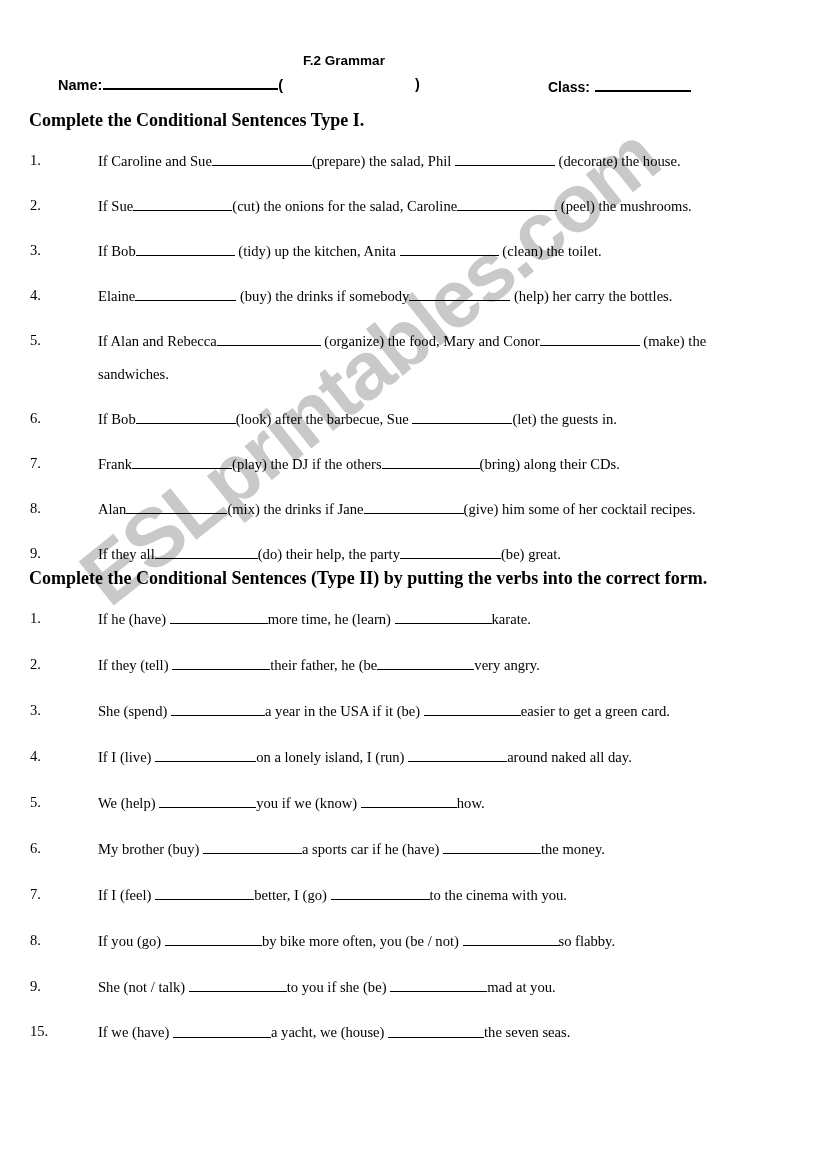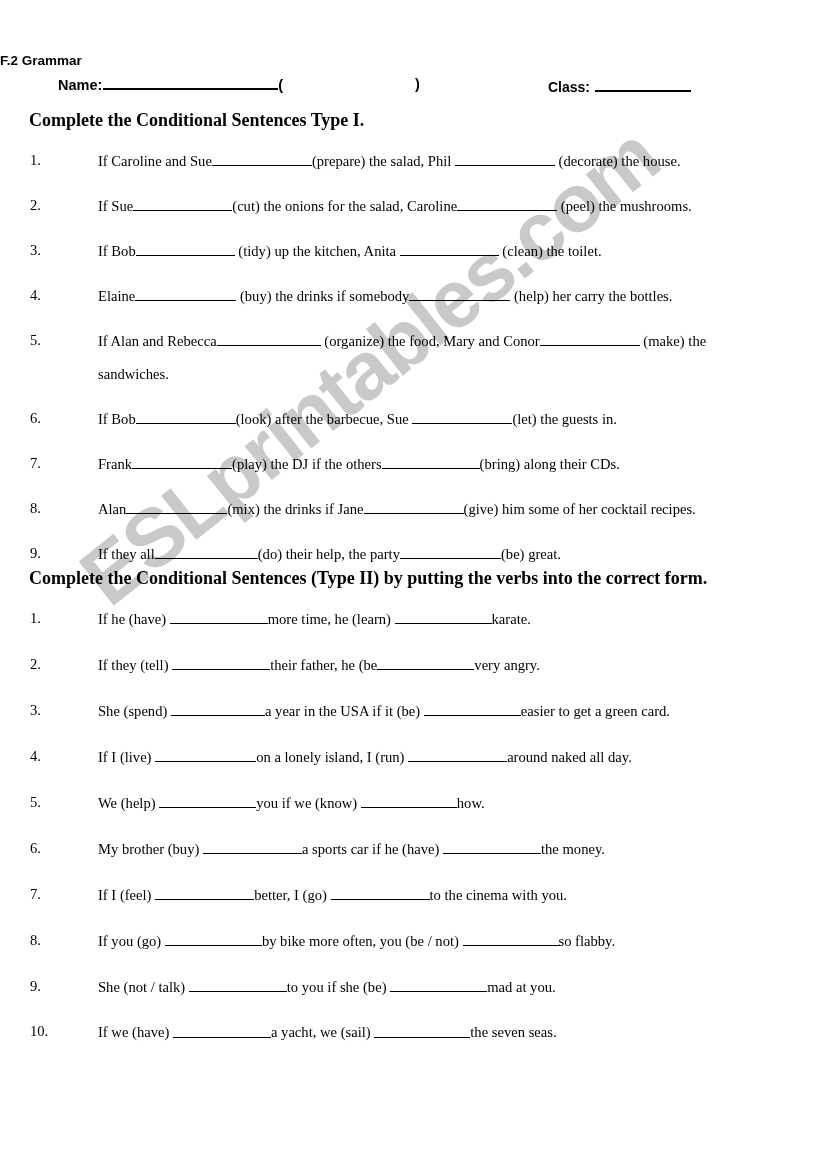--- a/index.html
+++ b/index.html
@@ -55,20 +55,21 @@
     inset: 0;
     z-index: 10;
   }
 
   
   .doc-title {
     position: absolute;
     left: 0;
     top: 53px;
     width: 688px;
+    text-align: center;
     font-family: "Liberation Sans", "DejaVu Sans", sans-serif;
     font-weight: bold;
     font-size: 13.5px;
     letter-spacing: 0px;
   }
   .name-row {
     position: absolute;
     left: 58px;
     top: 76px;
     font-family: "Liberation Sans", "DejaVu Sans", sans-serif;
@@ -265,19 +266,19 @@
         </div>
         <div class="ex-item">
           <span class="ex-num">8.</span>
           <span class="ex-body"><span class="seg">If you (go) </span><span class="blank" style="width: 97px;"></span><span class="seg">by bike more often, you (be / not) </span><span class="blank" style="width: 96px;"></span><span class="seg">so flabby.</span></span>
         </div>
         <div class="ex-item">
           <span class="ex-num">9.</span>
           <span class="ex-body"><span class="seg">She (not / talk) </span><span class="blank" style="width: 98px;"></span><span class="seg">to you if she (be) </span><span class="blank" style="width: 97px;"></span><span class="seg">mad at you.</span></span>
         </div>
         <div class="ex-item">
-          <span class="ex-num">10.</span>
-          <span class="ex-body"><span class="seg">If we (have) </span><span class="blank" style="width: 98px;"></span><span class="seg">a yacht, we (sail) </span><span class="blank" style="width: 96px;"></span><span class="seg">the seven seas.</span></span>
+          <span class="ex-num">15.</span>
+          <span class="ex-body"><span class="seg">If we (have) </span><span class="blank" style="width: 98px;"></span><span class="seg">a yacht, we (house) </span><span class="blank" style="width: 96px;"></span><span class="seg">the seven seas.</span></span>
         </div>
       </div>
 
   </div>
 </div>
 
 </body></html>

